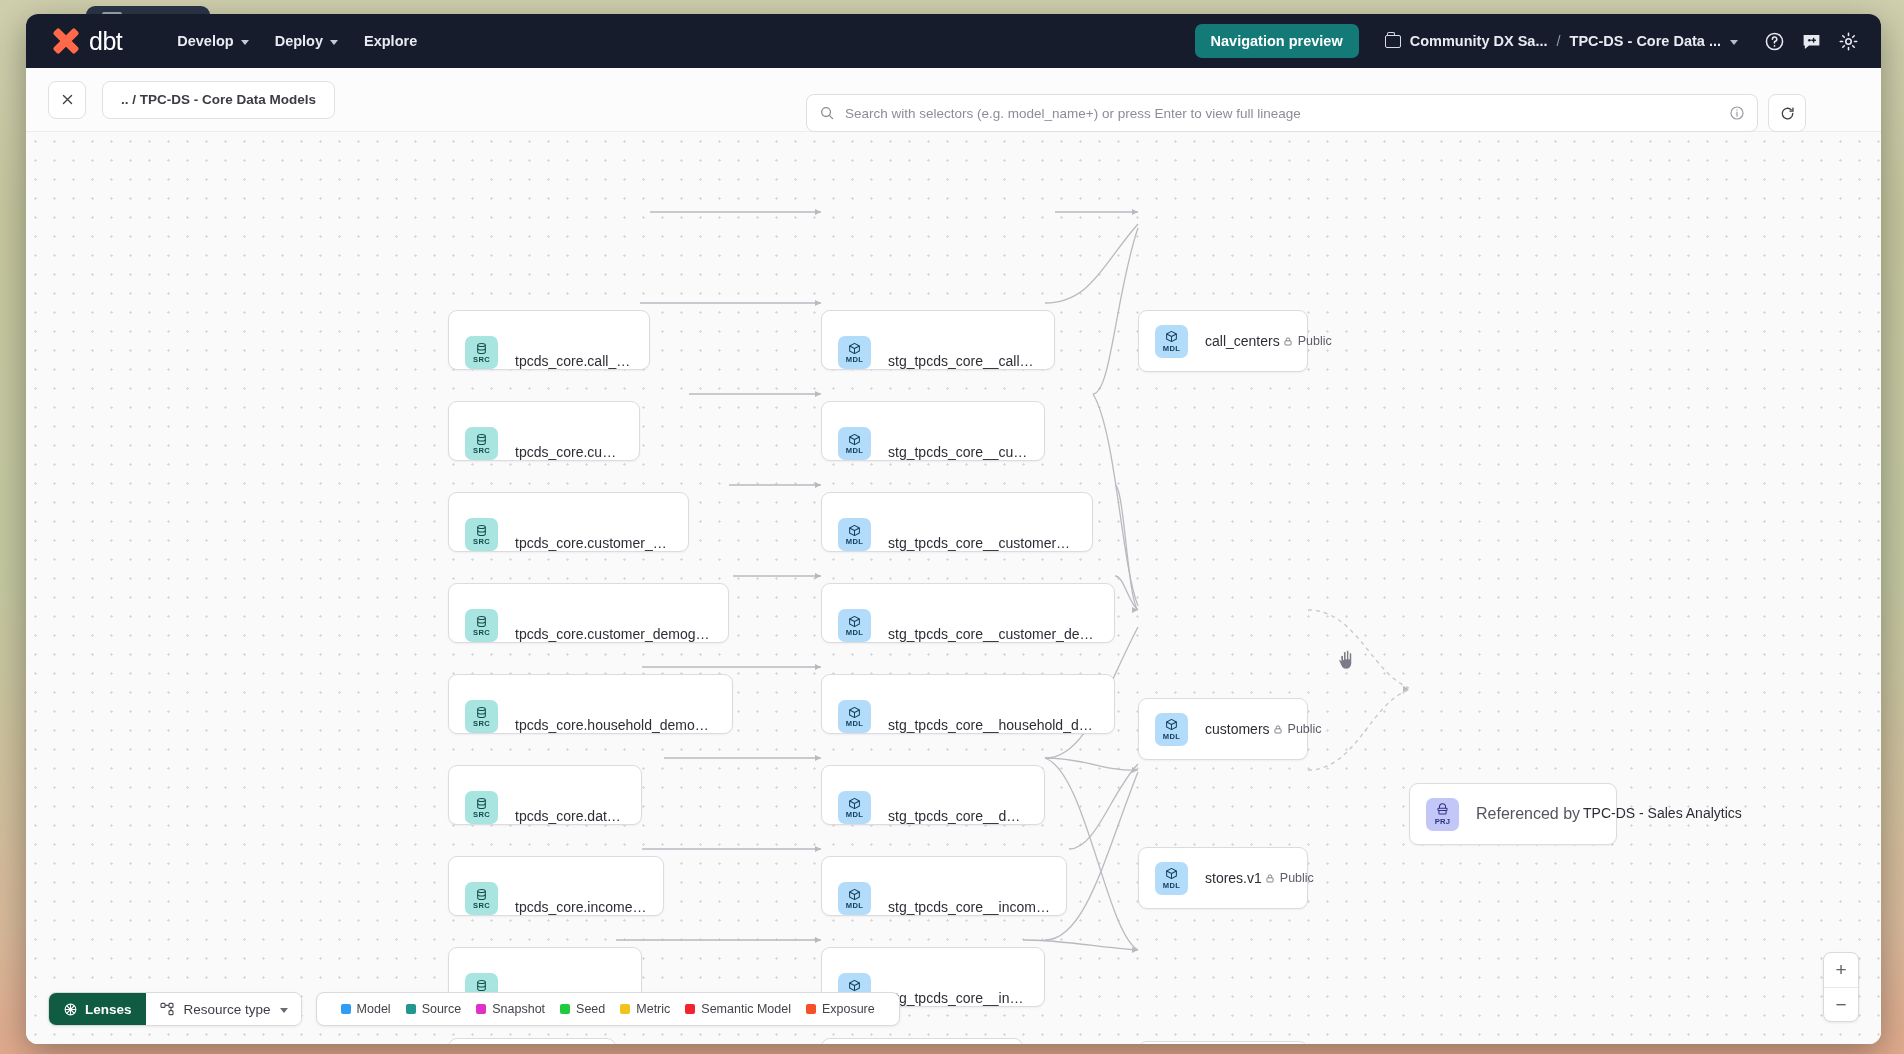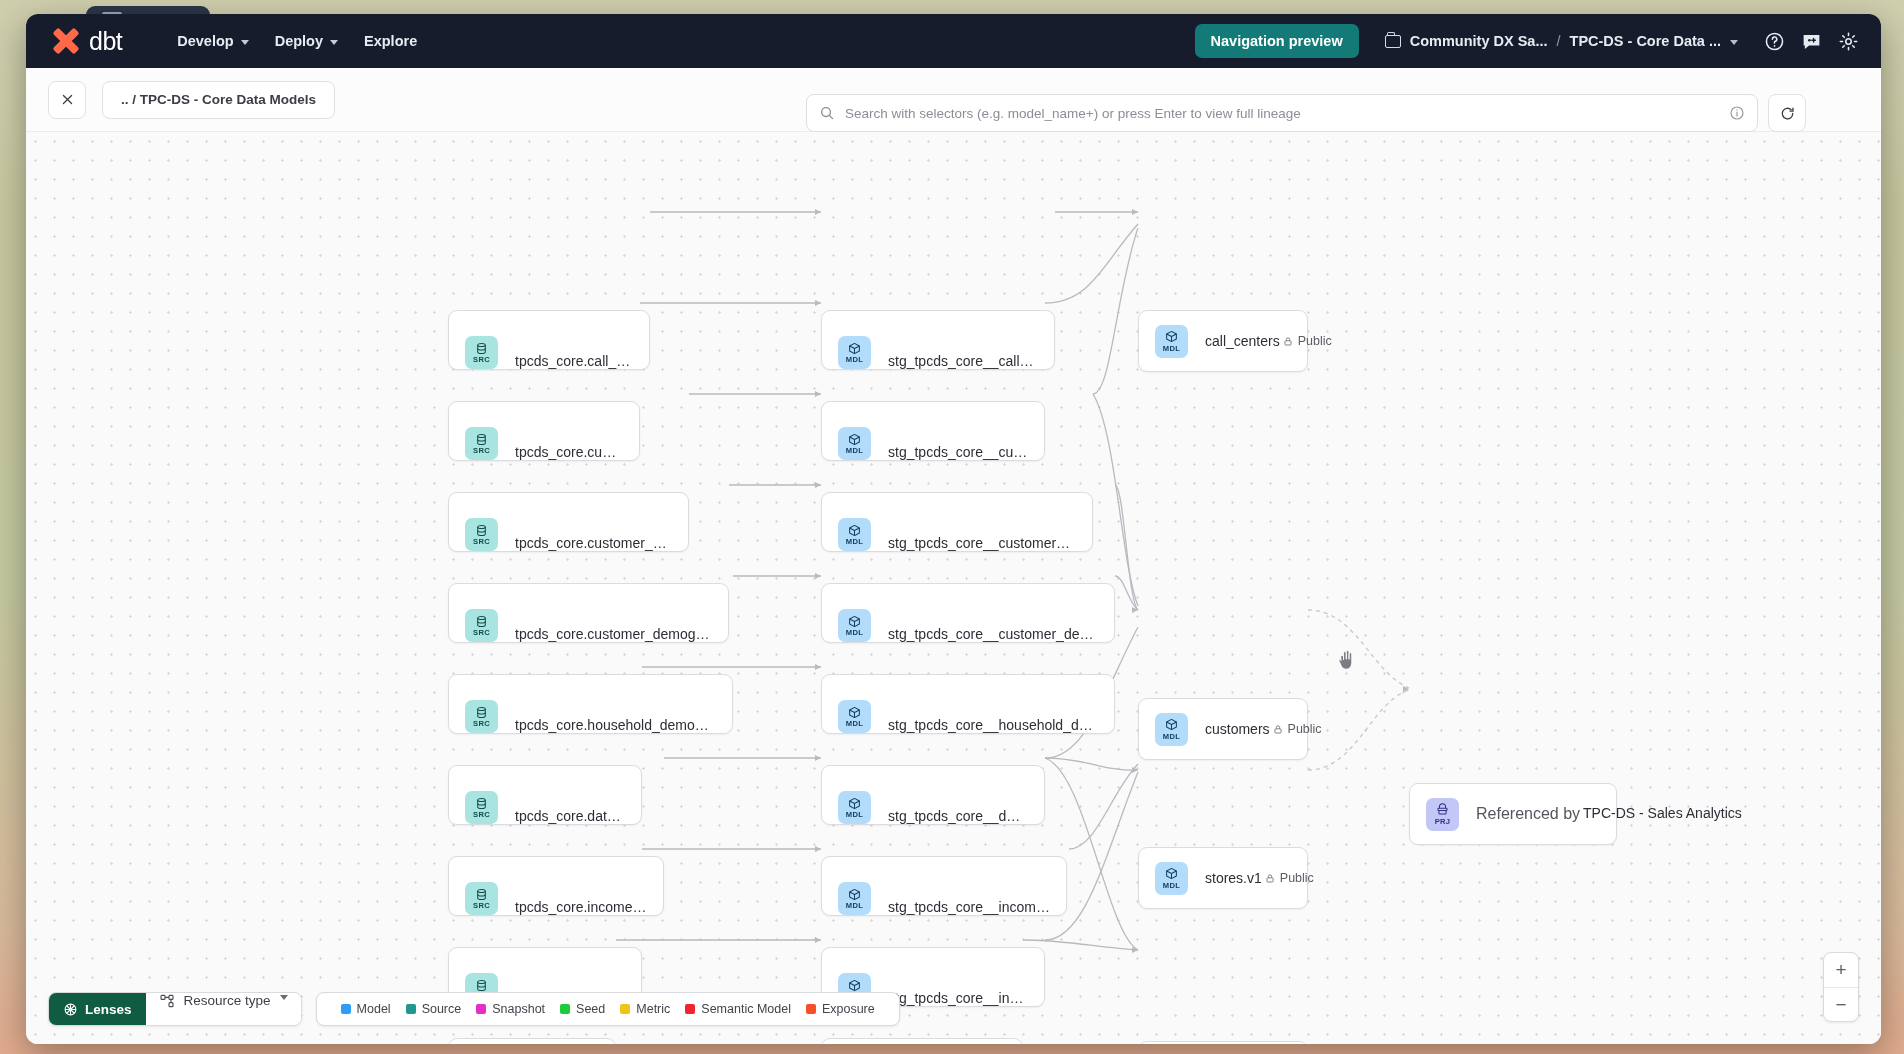--- a/index.html
+++ b/index.html
@@ -153,21 +153,21 @@
   .lensgroup {
     display:flex; height:34px; border-radius:8px; overflow:hidden;
     border:1px solid #d9d9de; background:#fff;
     box-shadow:0 1px 3px rgba(0,0,0,.07);
   }
   .lensbtn {
     background:#0f5c42; color:#fff; display:flex; align-items:center; gap:7px;
     padding:8px 14px; font-size:13.5px; font-weight:bold; cursor:pointer;
   }
   .restype {
-    display:flex; gap:9px; padding:0 13px;
+    display:flex; align-items:center; gap:9px; padding:0 13px;
     font-size:13.5px; color:#3d3d46; cursor:pointer; background:#fff;
   }
   .legend {
     height:34px; background:#fff; border:1px solid #d9d9de; border-radius:8px;
     display:flex; align-items:center; gap:15px; padding:0 24px;
     box-shadow:0 1px 3px rgba(0,0,0,.07);
   }
   .lg { display:flex; align-items:center; gap:6px; font-size:12.5px; color:#43434c; white-space:nowrap;}
   .sw { width:10px; height:10px; border-radius:2px; flex:none; }
 

